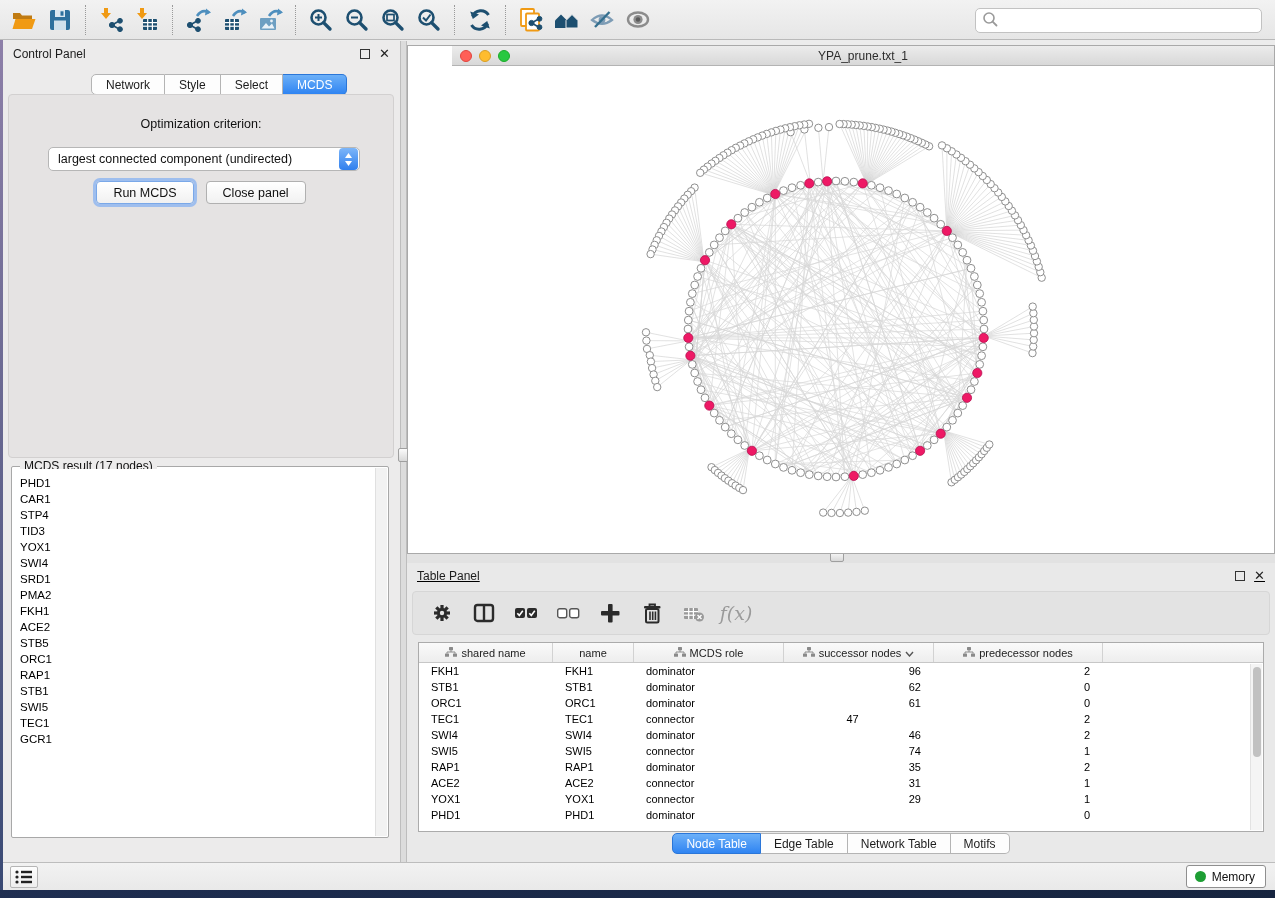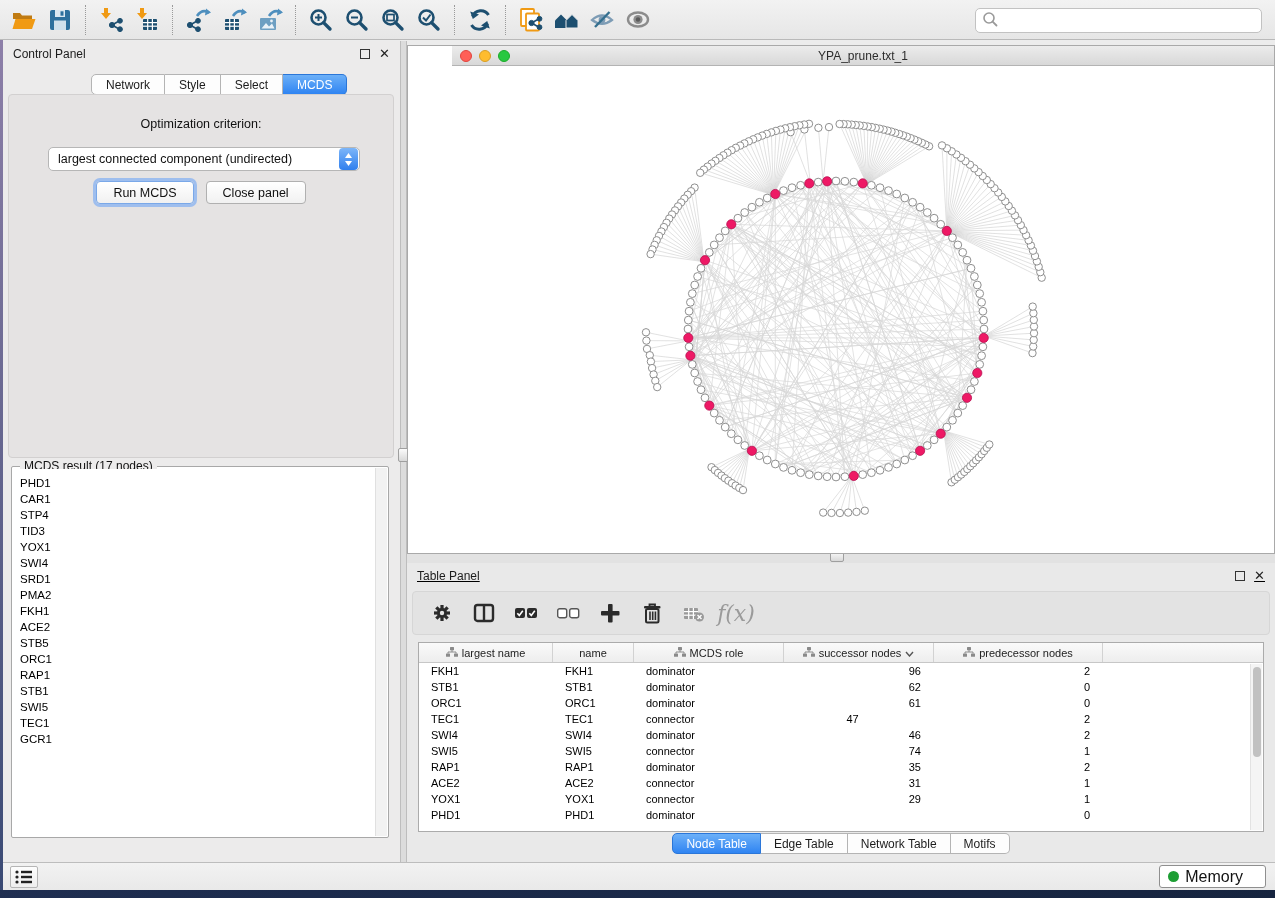--- a/index.html
+++ b/index.html
@@ -82,21 +82,21 @@
   .light.yellow { background:#febc2e; border:1px solid #d89e24; }
   .light.green { background:#28c840; border:1px solid #1aab29; }
   .net-canvas { position:absolute; left:0; top:20px; width:866px; height:487px; background:#fff; }
 
   
   .table-panel { position:absolute; left:407px; top:563px; width:868px; height:299px; background:#e9e9e9;text-decoration:underline; }
   .tp-toolbar { position:absolute; left:5px; top:28px; width:858px; height:44px;
     background:#e3e3e3; border:1px solid #d6d6d6; border-radius:4px;
     display:flex; align-items:center; gap:16px; padding-left:16px; }
   .tp-btn { width:26px; height:26px; display:flex; align-items:center; justify-content:center; background:none; border:none; }
-  .fx { font-family:"DejaVu Serif","Liberation Serif",serif; font-style:italic; font-size:22px; color:#9a9a9a; }
+  .fx { font-family:"DejaVu Serif","Liberation Serif",serif; font-style:italic; font-size:19px; color:#9a9a9a; }
 
   .tbl { position:absolute; left:11px; top:79px; width:846px; height:190px; background:#fff;
     border:1px solid #ababab; overflow:hidden; }
   .tbl-header { display:flex; height:20px; background:linear-gradient(#fafafa,#ededed);
     border-bottom:1px solid #c7c7c7; }
   .th { display:flex; align-items:center; justify-content:center; gap:4px; font-size:11px;
     color:#222; border-right:1px solid #d2d2d2; height:100%; }
   .tbl-row { display:flex; height:16px; }
   .td { font-size:11px; color:#000; line-height:16px; white-space:nowrap; overflow:hidden; }
   .td.l { text-align:left; padding-left:12px; }
@@ -111,23 +111,23 @@
   .btab:first-child { border-left:1px solid #b4b4b4; border-radius:5px 0 0 5px; }
   .btab:last-child { border-radius:0 5px 5px 0; }
   .btab.active { background:linear-gradient(#6cb0f8,#2f84f2); color:#fff; border-color:#2a76d8; }
 
   
   .statusbar { position:absolute; left:0; top:862px; width:1275px; height:28px;
     background:linear-gradient(#f2f2f2,#e9e9e9); border-top:1px solid #bdbdbd; }
   .list-btn { position:absolute; left:10px; top:3px; width:28px; height:22px;
     background:linear-gradient(#fdfdfd,#eee); border:1px solid #b5b5b5; border-radius:2px;
     display:flex; align-items:center; justify-content:center; }
-  .mem-btn { position:absolute; right:9px; top:2px; height:23px; padding:0 22px 0 8px;
+  .mem-btn { position:absolute; right:9px; top:2px; height:23px; padding:0 10px 0 8px;
     background:#fff; border:1px solid #8f8f8f; border-radius:3px;
-    display:flex; align-items:center; gap:6px; font-size:16px; color:#111; }
+    display:flex; align-items:center; gap:6px; font-size:12px; color:#111; }
   .mem-dot { width:11px; height:11px; border-radius:50%; background:#1d9e34; }
 </style>
 </head>
 <body>
 
 <div class="app">
 
   <div class="toolbar" id="main-toolbar">
       <button class="tbtn">
         <svg width="26" height="26" viewBox="0 0 26 26">
@@ -1132,21 +1132,21 @@
       <div class="tbl-header" id="tbl-header">
           <div class="th" style="width: 134px;">
             <span><svg width="12" height="10" viewBox="0 0 12 10">
                 <g fill="#8a8a8a">
                   <rect x="4" y="0" width="4" height="3.2" rx="0.5"></rect>
                   <rect x="0" y="6.5" width="4" height="3.2" rx="0.5"></rect>
                   <rect x="8" y="6.5" width="4" height="3.2" rx="0.5"></rect>
                   <path d="M6 3 v2 M2 6.5 v-1.5 h8 v1.5" stroke="#8a8a8a" stroke-width="1" fill="none"></path>
                 </g>
               </svg></span>
-            <span>largest name</span>
+            <span>shared name</span>
           </div>
           <div class="th" style="width: 81px;">
             <span>name</span>
           </div>
           <div class="th" style="width: 150px;">
             <span><svg width="12" height="10" viewBox="0 0 12 10">
                 <g fill="#8a8a8a">
                   <rect x="4" y="0" width="4" height="3.2" rx="0.5"></rect>
                   <rect x="0" y="6.5" width="4" height="3.2" rx="0.5"></rect>
                   <rect x="8" y="6.5" width="4" height="3.2" rx="0.5"></rect>

